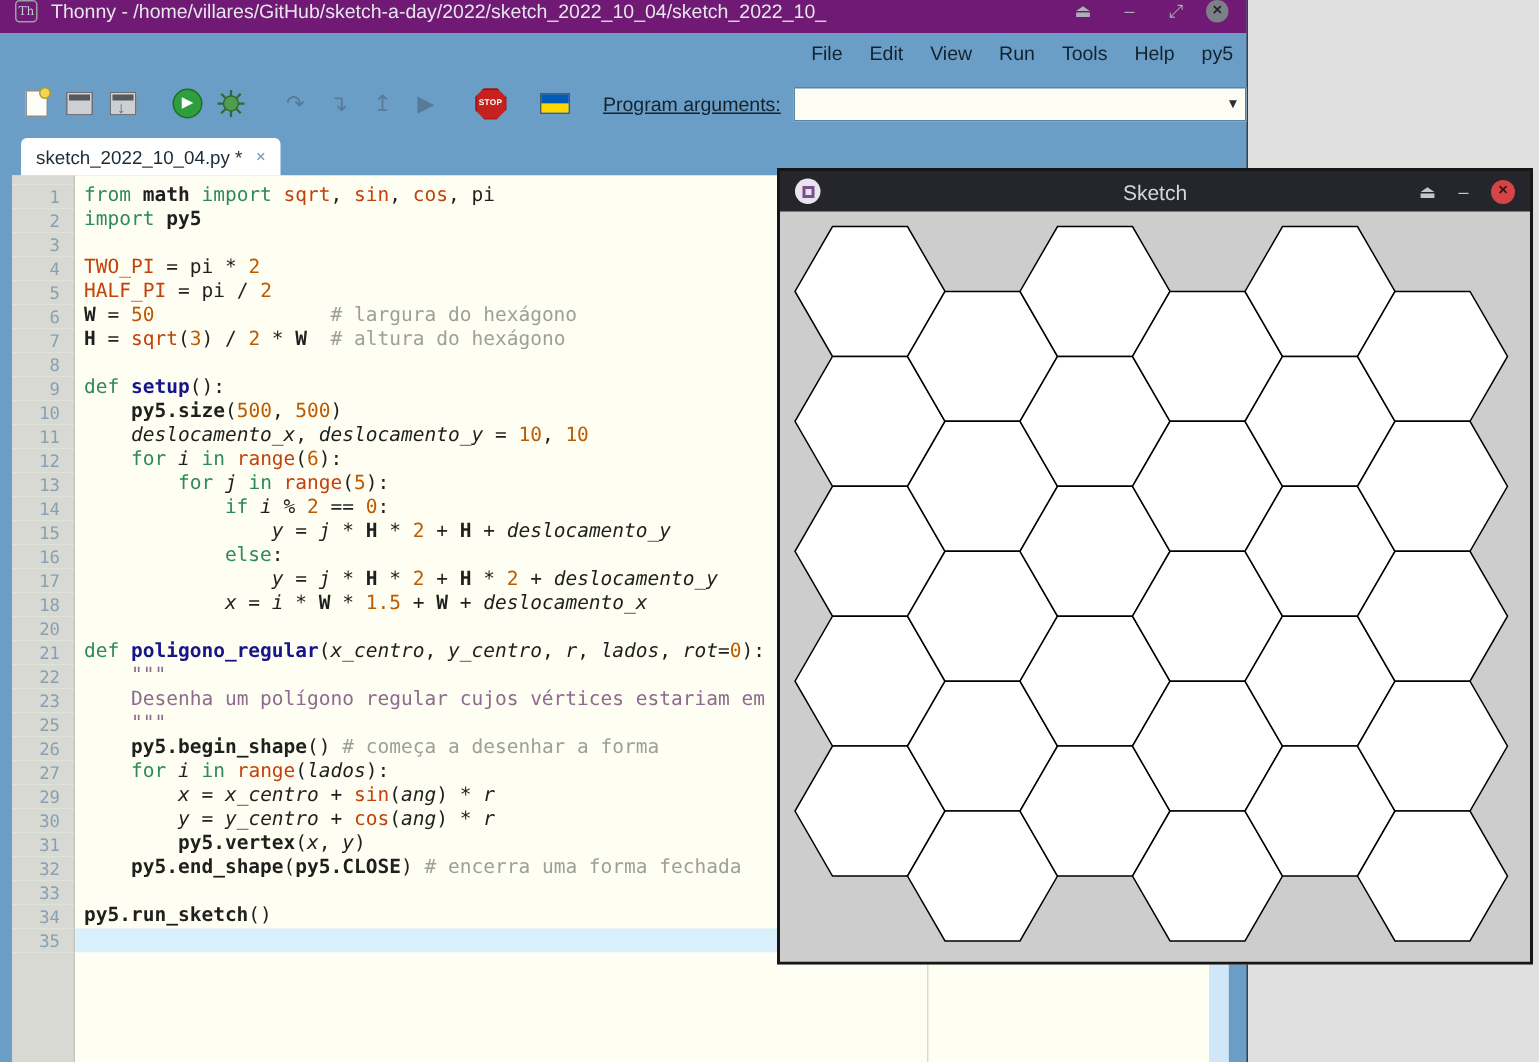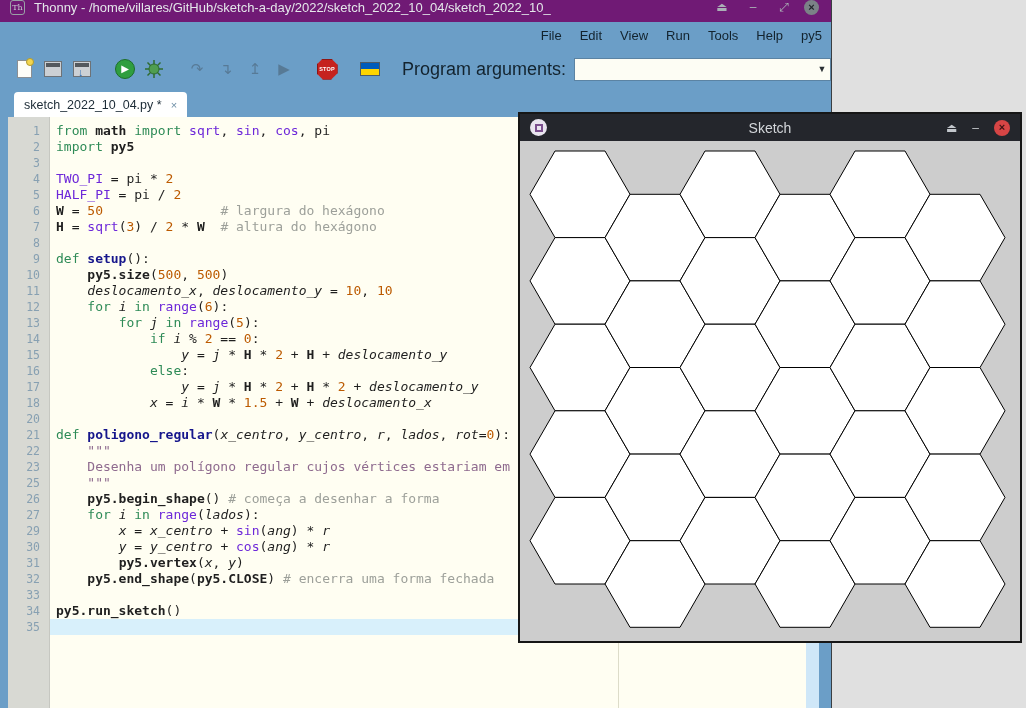--- a/index.html
+++ b/index.html
@@ -43,21 +43,21 @@
             border:1px solid #1d6e2a; color:#fff; font-size:10px; line-height:18px;
             text-align:center; }
   .ic-step { color:#3d4a55; font-size:15px; }
   .ic-stop { width:21px; height:21px; background:#c5221f; border:1px solid #8e1513;
              clip-path:polygon(30% 0,70% 0,100% 30%,100% 70%,70% 100%,30% 100%,0 70%,0 30%);
              display:flex; align-items:center; justify-content:center; }
   .ic-stop span { color:#fff; font-size:5.5px; font-weight:bold; letter-spacing:.2px; }
   .ic-flag { width:20px; height:14px; border:1px solid #4d5a66; display:flex;
              flex-direction:column; }
   .ic-flag .b { flex:1; background:#005bbb; } .ic-flag .y { flex:1; background:#ffd500; }
-  .pa-label { margin-left:14px; font-size:18px; color:#13232e; white-space:nowrap; }
+  .pa-label { margin-left:14px; font-size:13px; color:#13232e; white-space:nowrap;text-decoration:underline; }
   .pa-combo { margin-left:8px; width:380px; height:23px; background:#fdfdf4;
               border:1px solid #5b83a3; display:flex; align-items:center; }
   .pa-combo input { flex:1; border:none; background:transparent; height:100%;
                     font-size:12px; padding:0 4px; outline:none; }
   .pa-combo .caret { width:16px; color:#2a2f34; font-size:9px; text-align:center; }
 
   .tabbar { height:27px; display:flex; align-items:flex-end; padding-left:14px; }
   .tab { background:#ffffff; border-radius:4px 4px 0 0; height:25px; padding:0 10px;
          display:flex; align-items:center; gap:9px; }
   .tab-label { font-size:12.5px; color:#1c2b36; white-space:pre; }
@@ -71,21 +71,21 @@
   .row.filler { flex:1; height:auto; }
   .ln { width:42px; flex:none; background:#d8d9d3; color:#87a0b2;
         font:11.5px/16px "DejaVu Sans Mono", monospace; text-align:right;
         padding-right:9px; border-right:1px solid #c6c7c1; }
   .code { width:756px; flex:none; background:#fffef2; white-space:pre;
           font:13px/16px "DejaVu Sans Mono", monospace; color:#1f1f1f; padding-left:6px; }
   .row.current .code { background:#d8f0fb; }
   .guide { position:absolute; left:610px; top:0; bottom:0; width:1px;
            background:#dddcc9; }
   .vscroll { position:absolute; right:0; top:0; bottom:0; width:13px; background:#cfe7f8; }
-  .tk-k { color:#2e8b57; } .tk-t { color:#6d28d9; } .tk-n { color:#bc5a00; }
+  .tk-k { color:#2e8b57; } .tk-t { color:#c2410c; } .tk-n { color:#bc5a00; }
   .tk-c { color:#9da09a;margin-top:17px; } .tk-s { color:#8e6a8e; }
   .tk-d { color:#16168c; font-weight:bold; } .tk-b { font-weight:bold;margin-top:18px; }
   .tk-v { font-style:italic; }
 
   
   #sketch { position:absolute; left:518px; top:112px; width:504px;
             border:2px solid #161616; background:#cdcdcd; z-index:10; }
   .s-titlebar { height:27px; background:#24262c; display:flex; align-items:center;
                 padding:0 10px; position:relative; }
   .s-icon { width:17px; height:17px; border-radius:50%; background:#e9e5ef;

